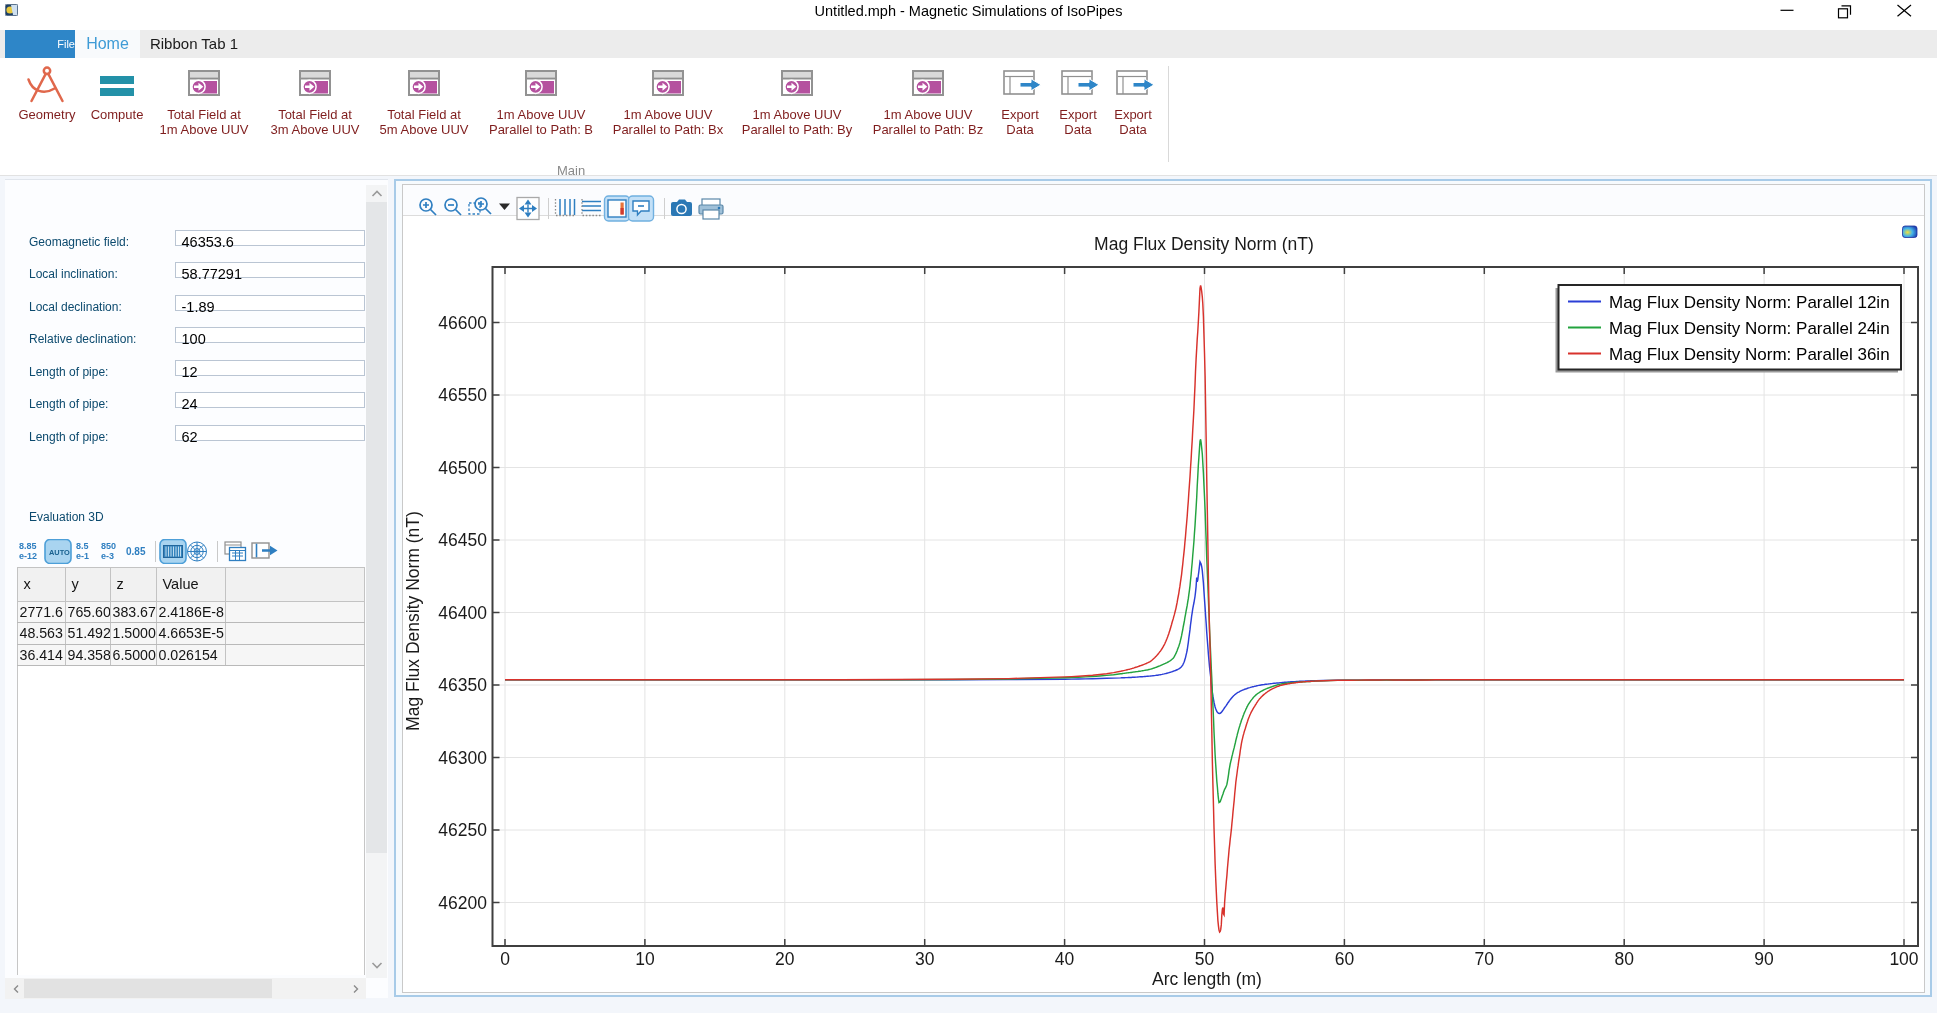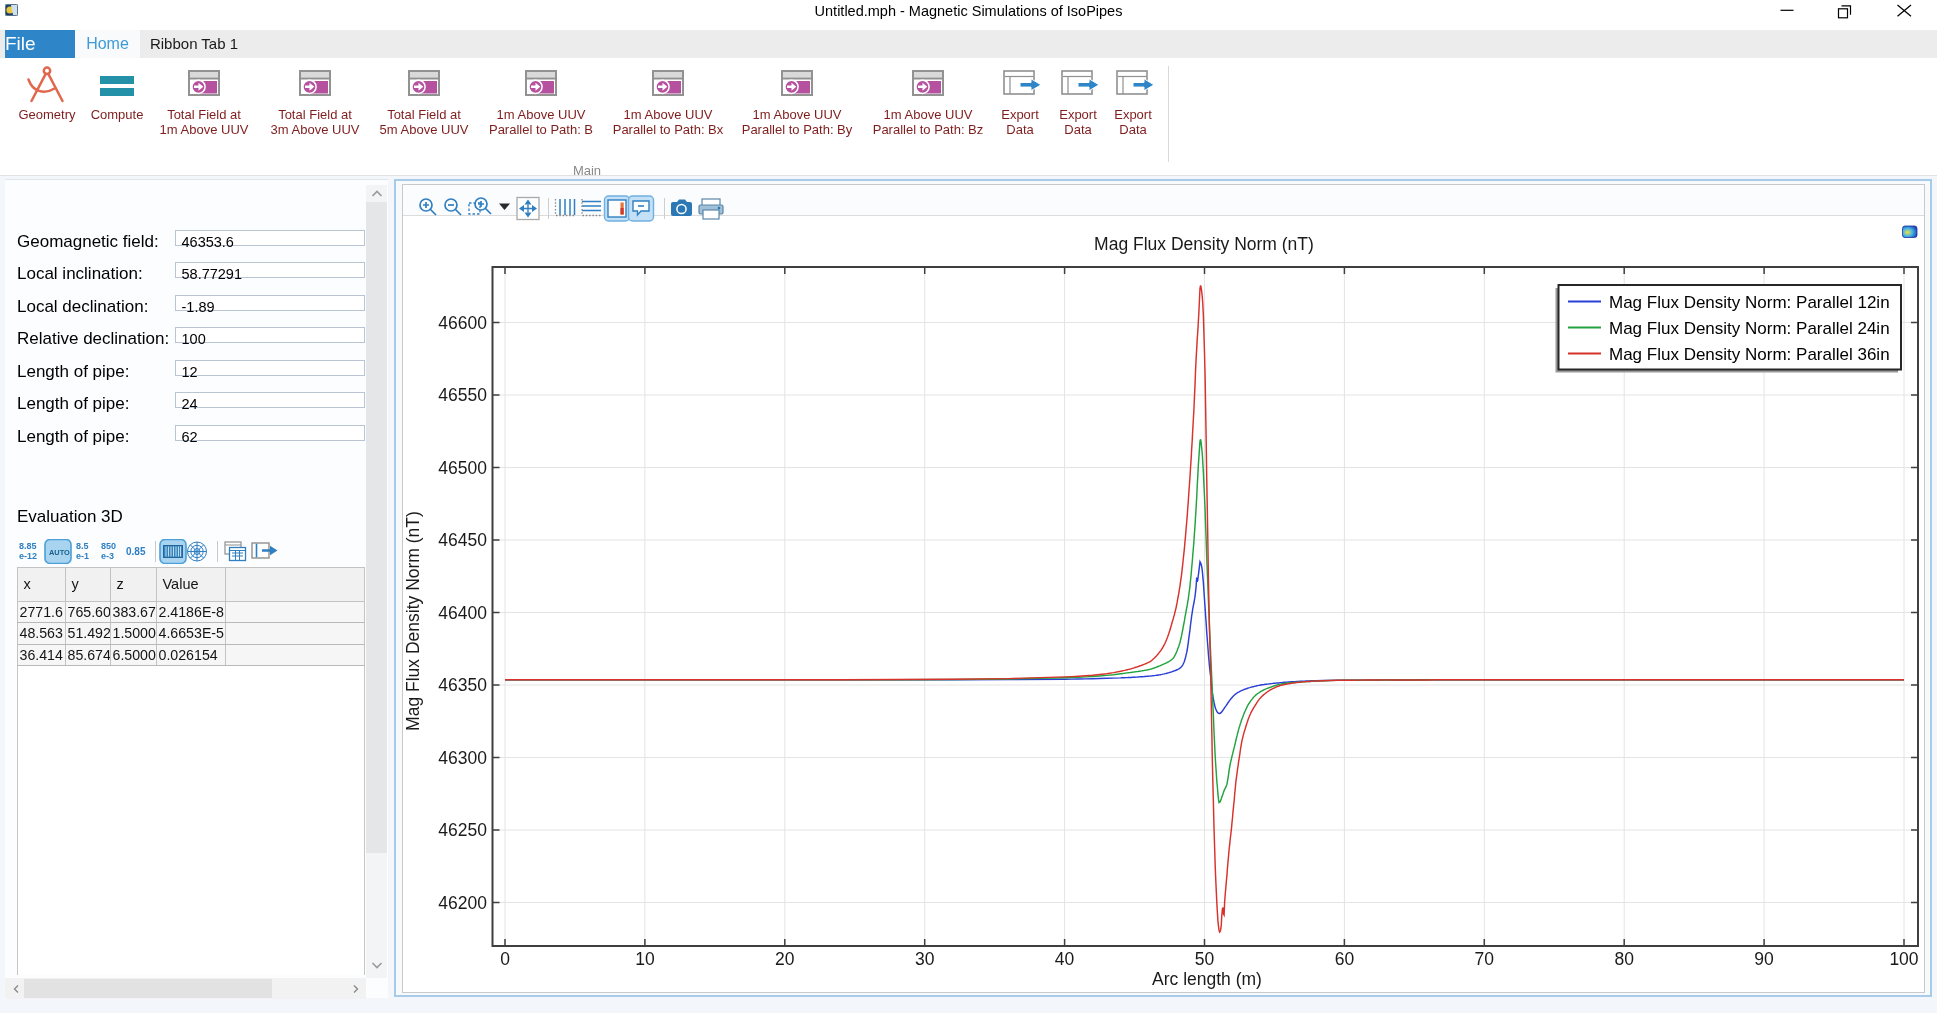--- a/index.html
+++ b/index.html
@@ -1,34 +1,34 @@
 <!DOCTYPE html>
 <html><head><meta charset="utf-8"><style>
 *{margin:0;padding:0;box-sizing:border-box}
 html,body{width:1937px;height:1013px;overflow:hidden;background:#f3f6fb;
 font-family:"Liberation Sans",sans-serif;position:relative}
 .abs{position:absolute}
 .titlebar{left:0;top:0;width:1937px;height:30px;background:#fff}
 .title{width:100%;text-align:center;top:3px;font-size:14.5px;color:#000}
 .tabs{left:0;top:30px;width:1937px;height:28px;background:#ececec}
 .filetab{left:5px;top:0;width:70px;height:28px;background:#2e86c8;color:#fff;
-font-size:19px;text-align:left;line-height:28px}
+font-size:11px;text-align:right;line-height:28px}
 .hometab{left:75px;top:0;width:65px;height:28px;background:#f8fafc;color:#3e9bd6;
 font-size:16px;text-align:center;line-height:28px}
 .rtab1{left:140px;top:0;width:108px;height:28px;color:#1a1a1a;font-size:15px;
 text-align:center;line-height:28px}
 .ribbon{left:0;top:58px;width:1937px;height:118px;background:#fff;border-bottom:1px solid #e2e2e2}
 .rlbl{font-size:13px;line-height:15px;color:#7f1d1d;text-align:center;top:49px;transform:translateX(-50%)}
-.main{left:557px;top:105px;width:60px;text-align:center;font-size:13px;color:#8a8a8a}
+.main{left:557px;top:105px;width:60px;text-align:left;font-size:13px;color:#8a8a8a}
 .gdiv{left:1168px;top:8px;width:1px;height:96px;background:#d9d9d9}
 .lpanel{left:5px;top:179px;width:383px;height:819px;background:#fcfdff;border-top:1px solid #e0e5ec}
 .sechdr{left:5px;width:361px;height:31px;background:#dce7f3;color:#141414;font-size:15px;line-height:31px}
 .sechdr .tri{display:inline-block;margin:0 10px 2px 9px;width:0;height:0;
 border-left:5px solid transparent;border-right:5px solid transparent;border-top:7px solid #333;vertical-align:middle}
-.flbl{left:12px;font-size:17px;color:#000000;height:24px;line-height:24px}
+.flbl{left:24px;font-size:12px;color:#0c4a6e;height:24px;line-height:24px}
 .finp{left:169.5px;width:190.5px;height:16px;background:#fff;border:1px solid #bac5d3;
 font-size:14.5px;color:#000;line-height:22px;padding-left:6px}
 .vsb{left:361px;top:5px;width:21px;height:793px;background:#f3f4f5}
 .vsb .thumb{left:0px;top:17px;width:21px;height:651px;background:#e4e6e8}
 .hsb{left:0px;top:798px;width:361px;height:21px;background:#f2f2f2}
 .hsb .thumb{left:19px;top:1px;width:248px;height:19px;background:#e2e2e2}
 .tbl{position:absolute;left:11.5px;top:386.5px;width:348.5px;background:#fff;border-left:1px solid #c6c6c6;border-right:1px solid #c6c6c6;border-top:1px solid #c3c3c3;border-collapse:collapse;table-layout:fixed}
 .tbl th{background:#f1f1f1;font-weight:normal;font-size:14.5px;text-align:left;height:34px;
 border:1px solid #c3c3c3;padding-left:6px;color:#141414}
 .tbl td{font-size:14.2px;height:21.5px;border-left:1px solid #c3c3c3;border-right:1px solid #c3c3c3;
@@ -240,21 +240,21 @@
         </tr>
 <tr>
           <td>48.563</td>
           <td>51.492</td>
           <td>1.5000</td>
           <td>4.6653E-5</td>
           <td></td>
         </tr>
 <tr>
           <td>36.414</td>
-          <td>85.674</td>
+          <td>94.358</td>
           <td>6.5000</td>
           <td>0.026154</td>
           <td></td>
         </tr>
 <tr style="height:309px">
           <td colspan="5" style="background:#fff;border-bottom:none;border-left:none;border-right:none"></td>
         </tr>
 </tbody>
     </table>
     <div class="abs vsb">

